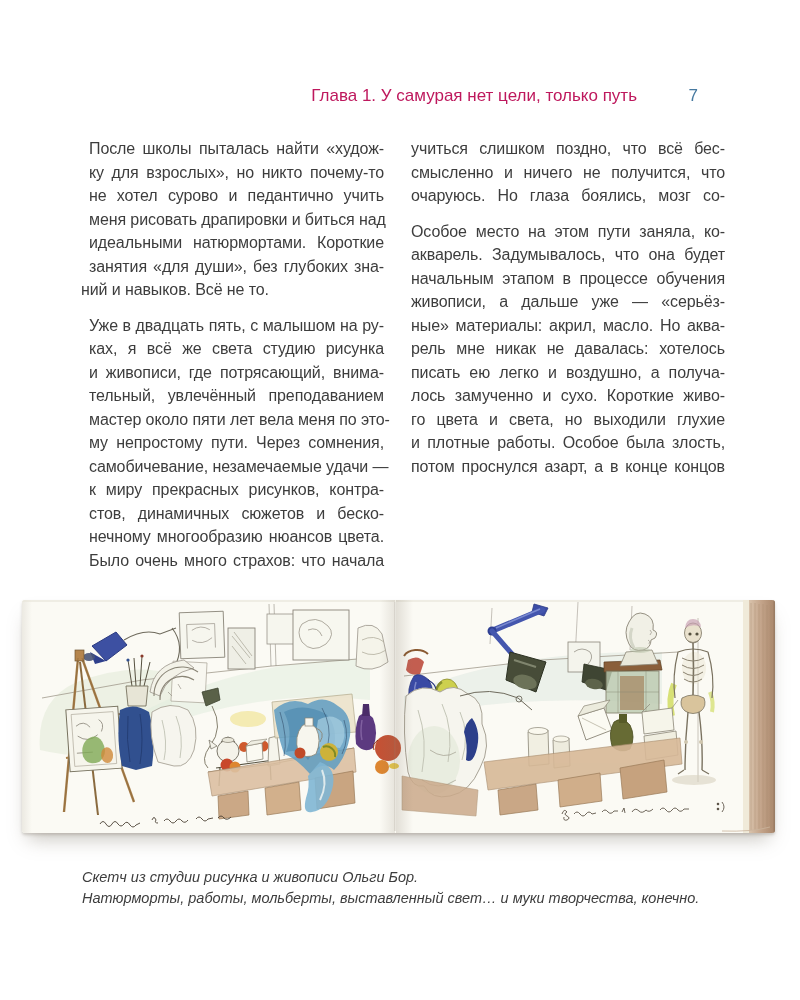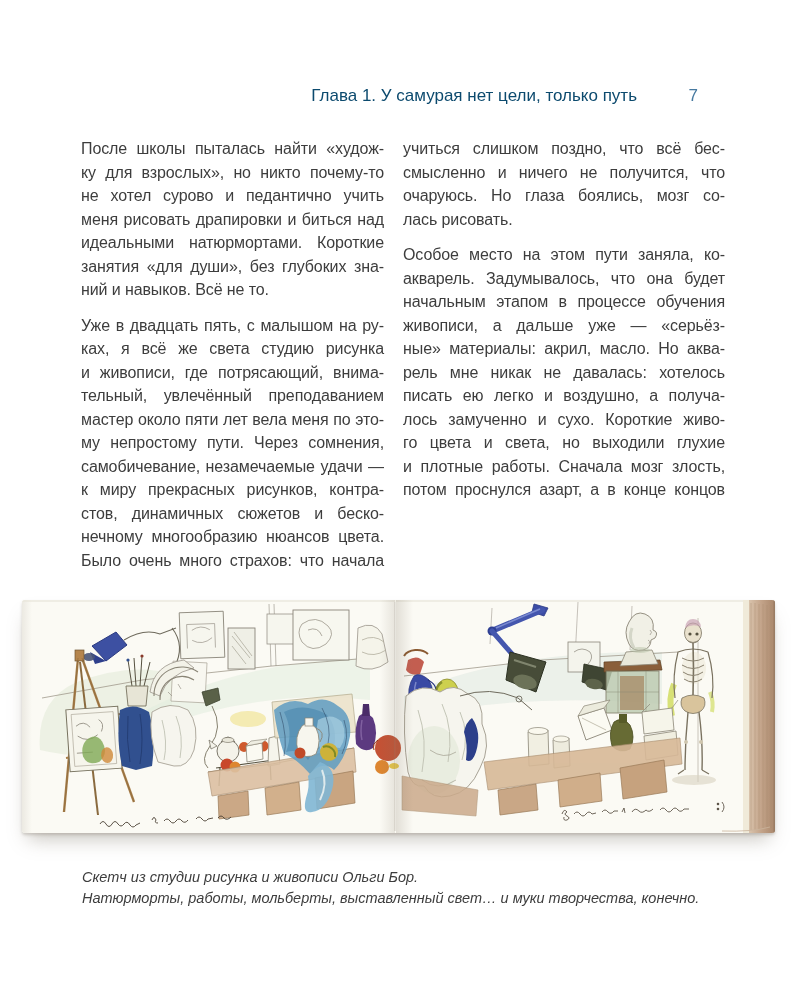--- a/index.html
+++ b/index.html
@@ -2,36 +2,36 @@
 <html lang="ru"><head>
 <meta charset="utf-8">
 <style>
   html,body{margin:0;padding:0;}
   body{
     width:800px;height:1000px;position:relative;background:#ffffff;
     font-family:"Liberation Sans", sans-serif;overflow:hidden;
   }
   .chapter-title{
     position:absolute;top:85px;right:163px;
-    font-size:17px;line-height:22px;color:#0c4a6e;white-space:nowrap;
+    font-size:17px;line-height:22px;color:#be185d;white-space:nowrap;
   }
   .page-num{
     position:absolute;top:85px;right:102px;
     font-size:17px;line-height:22px;color:#4679A0;
   }
   .columns{
     position:absolute;left:81px;top:137px;width:644px;
     display:grid;grid-template-columns:303px 322px;column-gap:19px;
   }
   .col{color:#3D3D3D;font-size:16px;letter-spacing:-0.1px;}
   .para + .para{margin-top:12px;}
   .line{
     line-height:23.5px;white-space:nowrap;overflow:visible;
   }
-  .line.jl{text-align:justify;text-align-last:justify;}
+  .line.jl{text-align:justify;text-align-last:justify;margin-left:8px;}
   .book{
     position:absolute;left:22px;top:600px;width:753px;height:233px;
     border-radius:3px;overflow:hidden;background:#FBFAF4;
     box-shadow:0 2px 3px rgba(140,133,120,.35), 0 12px 18px -6px rgba(135,128,115,.45);
   }
   .book svg{display:block;}
   .caption{
     position:absolute;left:82px;top:867px;width:660px;
     font-size:14.5px;line-height:21.3px;font-style:italic;color:#3D3D3D;
   }
@@ -65,33 +65,32 @@
         <div class="line jl">стов, динамичных сюжетов и беско-</div>
         <div class="line jl">нечному многообразию нюансов цвета.</div>
         <div class="line jl">Было очень много страхов: что начала</div>
       </div>
     </div>
   <div class="col" id="col-right">
       <div class="para">
         <div class="line jl">учиться слишком поздно, что всё бес-</div>
         <div class="line jl">смысленно и ничего не получится, что</div>
         <div class="line jl">очаруюсь. Но глаза боялись, мозг со-</div>
-        <div class="line">лась рисовать.</div>
       </div>
       <div class="para">
         <div class="line jl">Особое место на этом пути заняла, ко-</div>
         <div class="line jl">акварель. Задумывалось, что она будет</div>
         <div class="line jl">начальным этапом в процессе обучения</div>
         <div class="line jl">живописи, а дальше уже — «серьёз-</div>
         <div class="line jl">ные» материалы: акрил, масло. Но аква-</div>
         <div class="line jl">рель мне никак не давалась: хотелось</div>
         <div class="line jl">писать ею легко и воздушно, а получа-</div>
         <div class="line jl">лось замученно и сухо. Короткие живо-</div>
         <div class="line jl">го цвета и света, но выходили глухие</div>
-        <div class="line jl">и плотные работы. Сначала мозг злость,</div>
+        <div class="line jl">и плотные работы. Особое была злость,</div>
         <div class="line jl">потом проснулся азарт, а в конце концов</div>
       </div>
     </div>
 </div>
 
 <figure class="book" style="margin:0">
 <svg width="753" height="233" viewBox="0 0 753 233" xmlns="http://www.w3.org/2000/svg">
   <defs>
     <linearGradient id="gEdge" x1="0" y1="0" x2="1" y2="0">
       <stop offset="0" stop-color="#d9c3ac"></stop>

